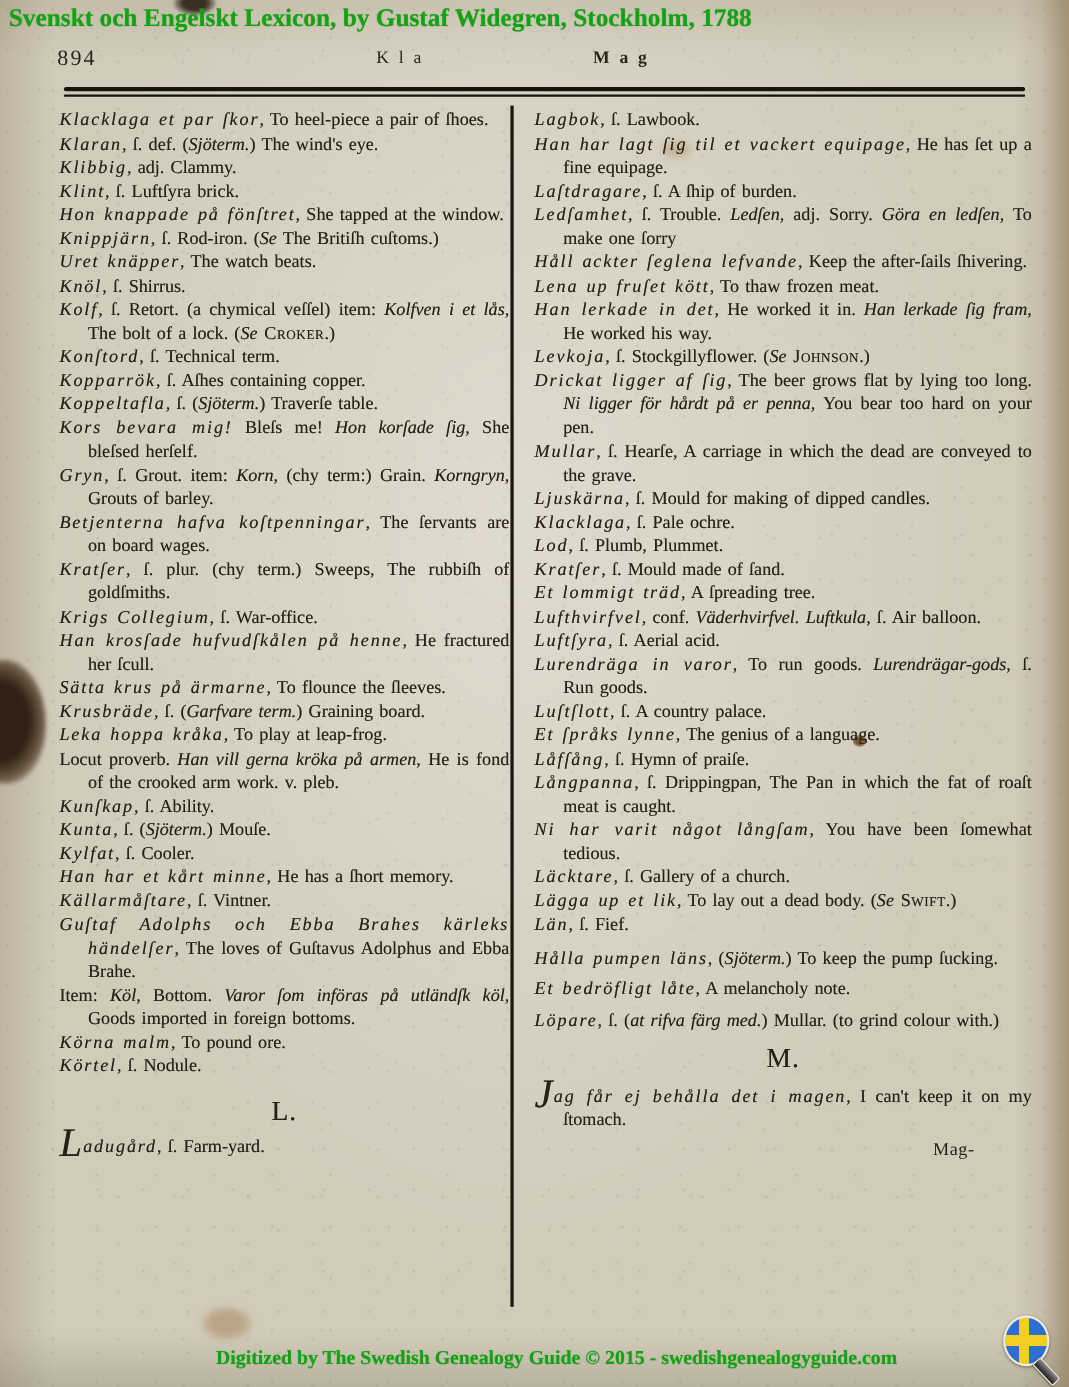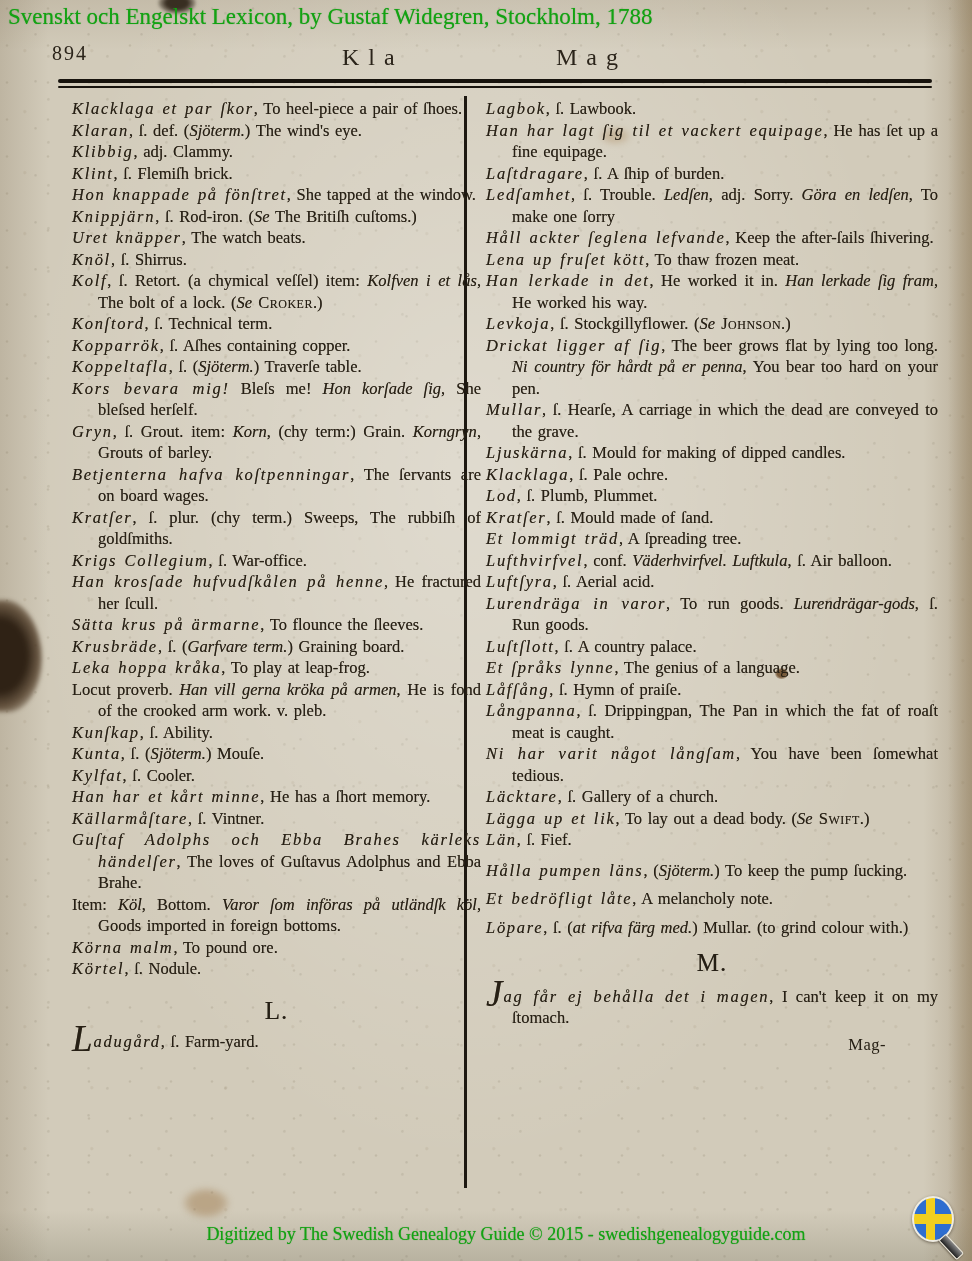--- a/index.html
+++ b/index.html
@@ -25,41 +25,41 @@
   #stain-top { left:158px; top:-8px; width:38px; height:22px; border-radius:50%;
     background:radial-gradient(ellipse, rgba(40,30,18,0.9) 0 40%, rgba(40,30,18,0) 80%); filter:blur(1.5px); }
   #stain-dot { left:775px; top:668px; width:13px; height:11px; border-radius:50%;
     background:radial-gradient(ellipse, rgba(104,70,34,0.85) 0 45%, rgba(104,70,34,0) 85%); filter:blur(0.5px); }
   #stain-foot { left:183px; top:1188px; width:46px; height:30px; border-radius:50%;
     background:radial-gradient(ellipse, rgba(150,108,58,0.40) 0 45%, rgba(150,108,58,0) 85%); filter:blur(3px); }
   #stain-mid { left:600px; top:128px; width:30px; height:16px; border-radius:50%;
     background:radial-gradient(ellipse, rgba(160,120,66,0.30) 0 45%, rgba(160,120,66,0) 85%); filter:blur(3px); }
 
   .green-banner {
-    position:absolute; color:#12a312; font-weight:normal;
+    position:absolute; color:#12a312; font-weight:bold;
     font-family:"Liberation Serif","DejaVu Serif",serif;
     text-shadow:0 0 1px rgba(18,140,18,0.6);
     white-space:nowrap;
   }
   #header-credit { left:8px; top:4px; font-size:23px; }
   #footer-credit { left:60px; right:20px; top:1224px; font-size:18px; text-align:center; }
 
   #page-number { position:absolute; left:52px; top:42px; font-size:20px; letter-spacing:2px; color:#2b241a; }
-  .running-head { position:absolute; top:44px; font-size:24px; letter-spacing:9px; color:#2b241a; }
+  .running-head { position:absolute; top:44px; font-size:16px; letter-spacing:9px; color:#2b241a; }
   #running-head-left { left:342px; }
-  #running-head-right { left:556px; }
+  #running-head-right { left:539px;font-weight:bold; }
 
   #header-rule { position:absolute; left:58px; top:79px; width:874px; }
   #header-rule .rule-a { height:4px; background:#17130d; border-radius:2px; }
   #header-rule .rule-b { height:2px; background:#17130d; margin-top:3px; border-radius:1px; }
 
   #column-divider { position:absolute; left:464px; top:96px; width:3px; height:1092px; background:#1d1811; }
 
   .col { position:absolute; top:98px; color:#272015; font-size:16.5px; line-height:21.5px; }
-  #left-column  { left:72px;  width:409px; }
+  #left-column  { left:54px;  width:409px; }
   #right-column { left:486px; width:452px; }
 
   .entry { margin:0; text-indent:-26px; padding-left:26px; text-align:justify; word-spacing:1.5px;
     text-shadow:0 0 0.4px rgba(45,35,22,0.55); }
   .seg-i { font-style:italic; }
   .seg-sc { font-variant:small-caps; letter-spacing:0.5px; }
   .seg-i.head { letter-spacing:1.7px; }
   .dropcap { font-style:italic; font-size:37px; line-height:16px; letter-spacing:1px; vertical-align:-4px; }
   .section-head { text-align:center; font-size:25px; letter-spacing:1px; color:#241e14;
     text-shadow:0 0 0.4px rgba(45,35,22,0.55); }
@@ -100,21 +100,21 @@
   <div class="rule-a"></div>
   <div class="rule-b"></div>
 </div>
 
 <div id="column-divider"></div>
 
 <div class="col" id="left-column">
     <p class="entry"><span class="seg seg-i head">Klacklaga et par ſkor</span><span class="seg seg-r">, To heel-piece a pair of ſhoes.</span></p>
     <p class="entry"><span class="seg seg-i head">Klaran</span><span class="seg seg-r">, ſ. def. (</span><span class="seg seg-i">Sjöterm.</span><span class="seg seg-r">) The wind's eye.</span></p>
     <p class="entry"><span class="seg seg-i head">Klibbig</span><span class="seg seg-r">, adj. Clammy.</span></p>
-    <p class="entry"><span class="seg seg-i head">Klint</span><span class="seg seg-r">, ſ. Flemiſh brick.</span></p>
+    <p class="entry"><span class="seg seg-i head">Klint</span><span class="seg seg-r">, ſ. Luftſyra brick.</span></p>
     <p class="entry"><span class="seg seg-i head">Hon knappade på fönſtret</span><span class="seg seg-r">, She tapped at the window.</span></p>
     <p class="entry"><span class="seg seg-i head">Knippjärn</span><span class="seg seg-r">, ſ. Rod-iron. (</span><span class="seg seg-i">Se</span><span class="seg seg-r"> The Britiſh cuſtoms.)</span></p>
     <p class="entry"><span class="seg seg-i head">Uret knäpper</span><span class="seg seg-r">, The watch beats.</span></p>
     <p class="entry"><span class="seg seg-i head">Knöl</span><span class="seg seg-r">, ſ. Shirrus.</span></p>
     <p class="entry"><span class="seg seg-i head">Kolf</span><span class="seg seg-r">, ſ. Retort. (a chymical veſſel) item: </span><span class="seg seg-i">Kolfven i et lås</span><span class="seg seg-r">, The bolt of a lock. (</span><span class="seg seg-i">Se</span><span class="seg seg-sc"> Croker</span><span class="seg seg-r">.)</span></p>
     <p class="entry"><span class="seg seg-i head">Konſtord</span><span class="seg seg-r">, ſ. Technical term.</span></p>
     <p class="entry"><span class="seg seg-i head">Kopparrök</span><span class="seg seg-r">, ſ. Aſhes containing copper.</span></p>
     <p class="entry"><span class="seg seg-i head">Koppeltafla</span><span class="seg seg-r">, ſ. (</span><span class="seg seg-i">Sjöterm.</span><span class="seg seg-r">) Traverſe table.</span></p>
     <p class="entry"><span class="seg seg-i head">Kors bevara mig!</span><span class="seg seg-r"> Bleſs me! </span><span class="seg seg-i">Hon korſade ſig</span><span class="seg seg-r">, She bleſsed herſelf.</span></p>
     <p class="entry"><span class="seg seg-i head">Gryn</span><span class="seg seg-r">, ſ. Grout. item: </span><span class="seg seg-i">Korn</span><span class="seg seg-r">, (chy term:) Grain. </span><span class="seg seg-i">Korngryn</span><span class="seg seg-r">, Grouts of barley.</span></p>
@@ -140,21 +140,21 @@
   </div>
 <div class="col" id="right-column">
     <p class="entry"><span class="seg seg-i head">Lagbok</span><span class="seg seg-r">, ſ. Lawbook.</span></p>
     <p class="entry"><span class="seg seg-i head">Han har lagt ſig til et vackert equipage</span><span class="seg seg-r">, He has ſet up a fine equipage.</span></p>
     <p class="entry"><span class="seg seg-i head">Laſtdragare</span><span class="seg seg-r">, ſ. A ſhip of burden.</span></p>
     <p class="entry"><span class="seg seg-i head">Ledſamhet</span><span class="seg seg-r">, ſ. Trouble. </span><span class="seg seg-i">Ledſen</span><span class="seg seg-r">, adj. Sorry. </span><span class="seg seg-i">Göra en ledſen</span><span class="seg seg-r">, To make one ſorry</span></p>
     <p class="entry"><span class="seg seg-i head">Håll ackter ſeglena lefvande</span><span class="seg seg-r">, Keep the after-ſails ſhivering.</span></p>
     <p class="entry"><span class="seg seg-i head">Lena up fruſet kött</span><span class="seg seg-r">, To thaw frozen meat.</span></p>
     <p class="entry"><span class="seg seg-i head">Han lerkade in det</span><span class="seg seg-r">, He worked it in. </span><span class="seg seg-i">Han lerkade ſig fram</span><span class="seg seg-r">, He worked his way.</span></p>
     <p class="entry"><span class="seg seg-i head">Levkoja</span><span class="seg seg-r">, ſ. Stockgillyflower. (</span><span class="seg seg-i">Se</span><span class="seg seg-sc"> Johnson</span><span class="seg seg-r">.)</span></p>
-    <p class="entry"><span class="seg seg-i head">Drickat ligger af ſig</span><span class="seg seg-r">, The beer grows flat by lying too long. </span><span class="seg seg-i">Ni country för hårdt på er penna</span><span class="seg seg-r">, You bear too hard on your pen.</span></p>
+    <p class="entry"><span class="seg seg-i head">Drickat ligger af ſig</span><span class="seg seg-r">, The beer grows flat by lying too long. </span><span class="seg seg-i">Ni ligger för hårdt på er penna</span><span class="seg seg-r">, You bear too hard on your pen.</span></p>
     <p class="entry"><span class="seg seg-i head">Mullar</span><span class="seg seg-r">, ſ. Hearſe, A carriage in which the dead are conveyed to the grave.</span></p>
     <p class="entry"><span class="seg seg-i head">Ljuskärna</span><span class="seg seg-r">, ſ. Mould for making of dipped candles.</span></p>
     <p class="entry"><span class="seg seg-i head">Klacklaga</span><span class="seg seg-r">, ſ. Pale ochre.</span></p>
     <p class="entry"><span class="seg seg-i head">Lod</span><span class="seg seg-r">, ſ. Plumb, Plummet.</span></p>
     <p class="entry"><span class="seg seg-i head">Kratſer</span><span class="seg seg-r">, ſ. Mould made of ſand.</span></p>
     <p class="entry"><span class="seg seg-i head">Et lommigt träd</span><span class="seg seg-r">, A ſpreading tree.</span></p>
     <p class="entry"><span class="seg seg-i head">Lufthvirfvel</span><span class="seg seg-r">, conf. </span><span class="seg seg-i">Väderhvirfvel. Luftkula</span><span class="seg seg-r">, ſ. Air balloon.</span></p>
     <p class="entry"><span class="seg seg-i head">Luftſyra</span><span class="seg seg-r">, ſ. Aerial acid.</span></p>
     <p class="entry"><span class="seg seg-i head">Lurendräga in varor</span><span class="seg seg-r">, To run goods. </span><span class="seg seg-i">Lurendrägar-gods</span><span class="seg seg-r">, ſ. Run goods.</span></p>
     <p class="entry"><span class="seg seg-i head">Luſtſlott</span><span class="seg seg-r">, ſ. A country palace.</span></p>

